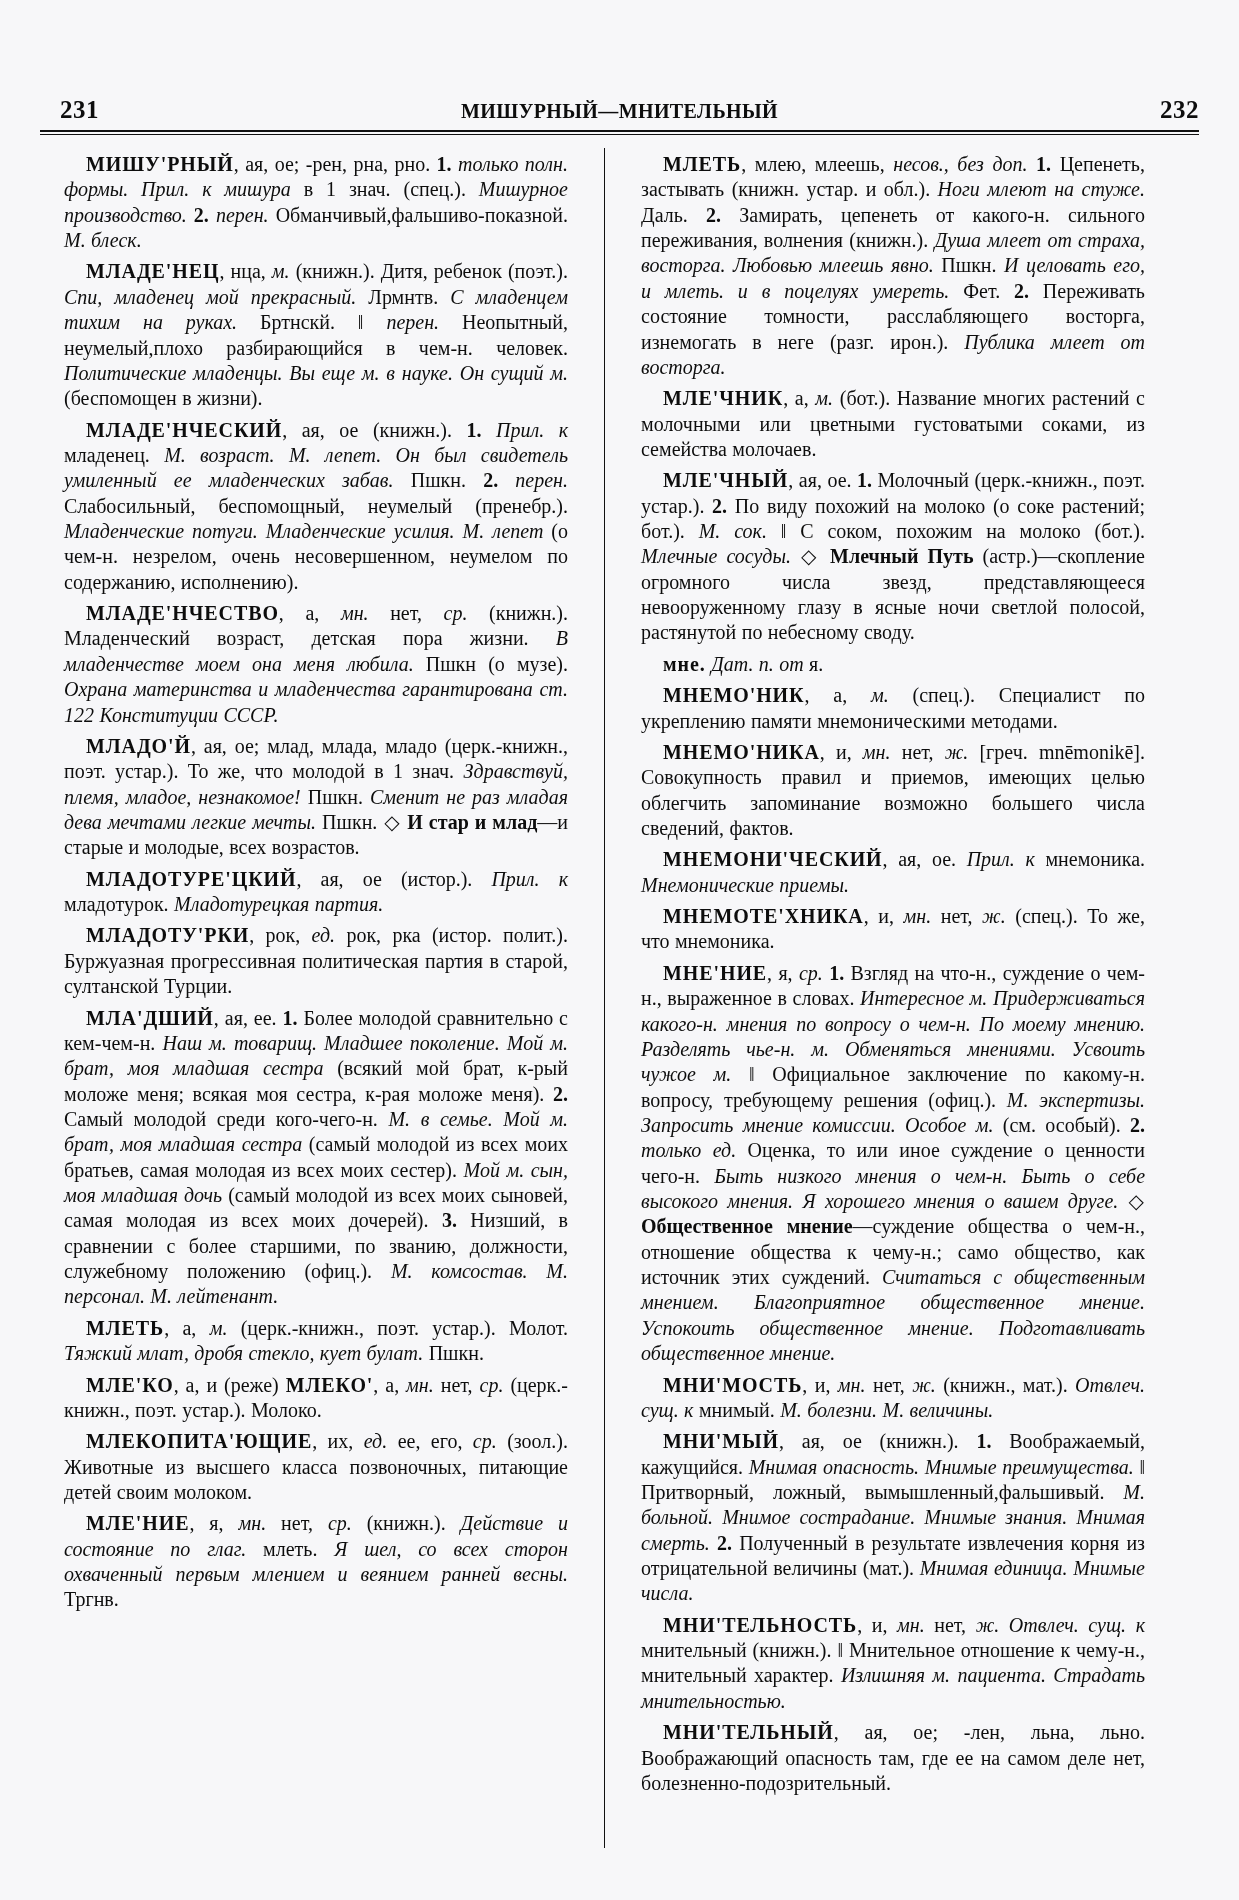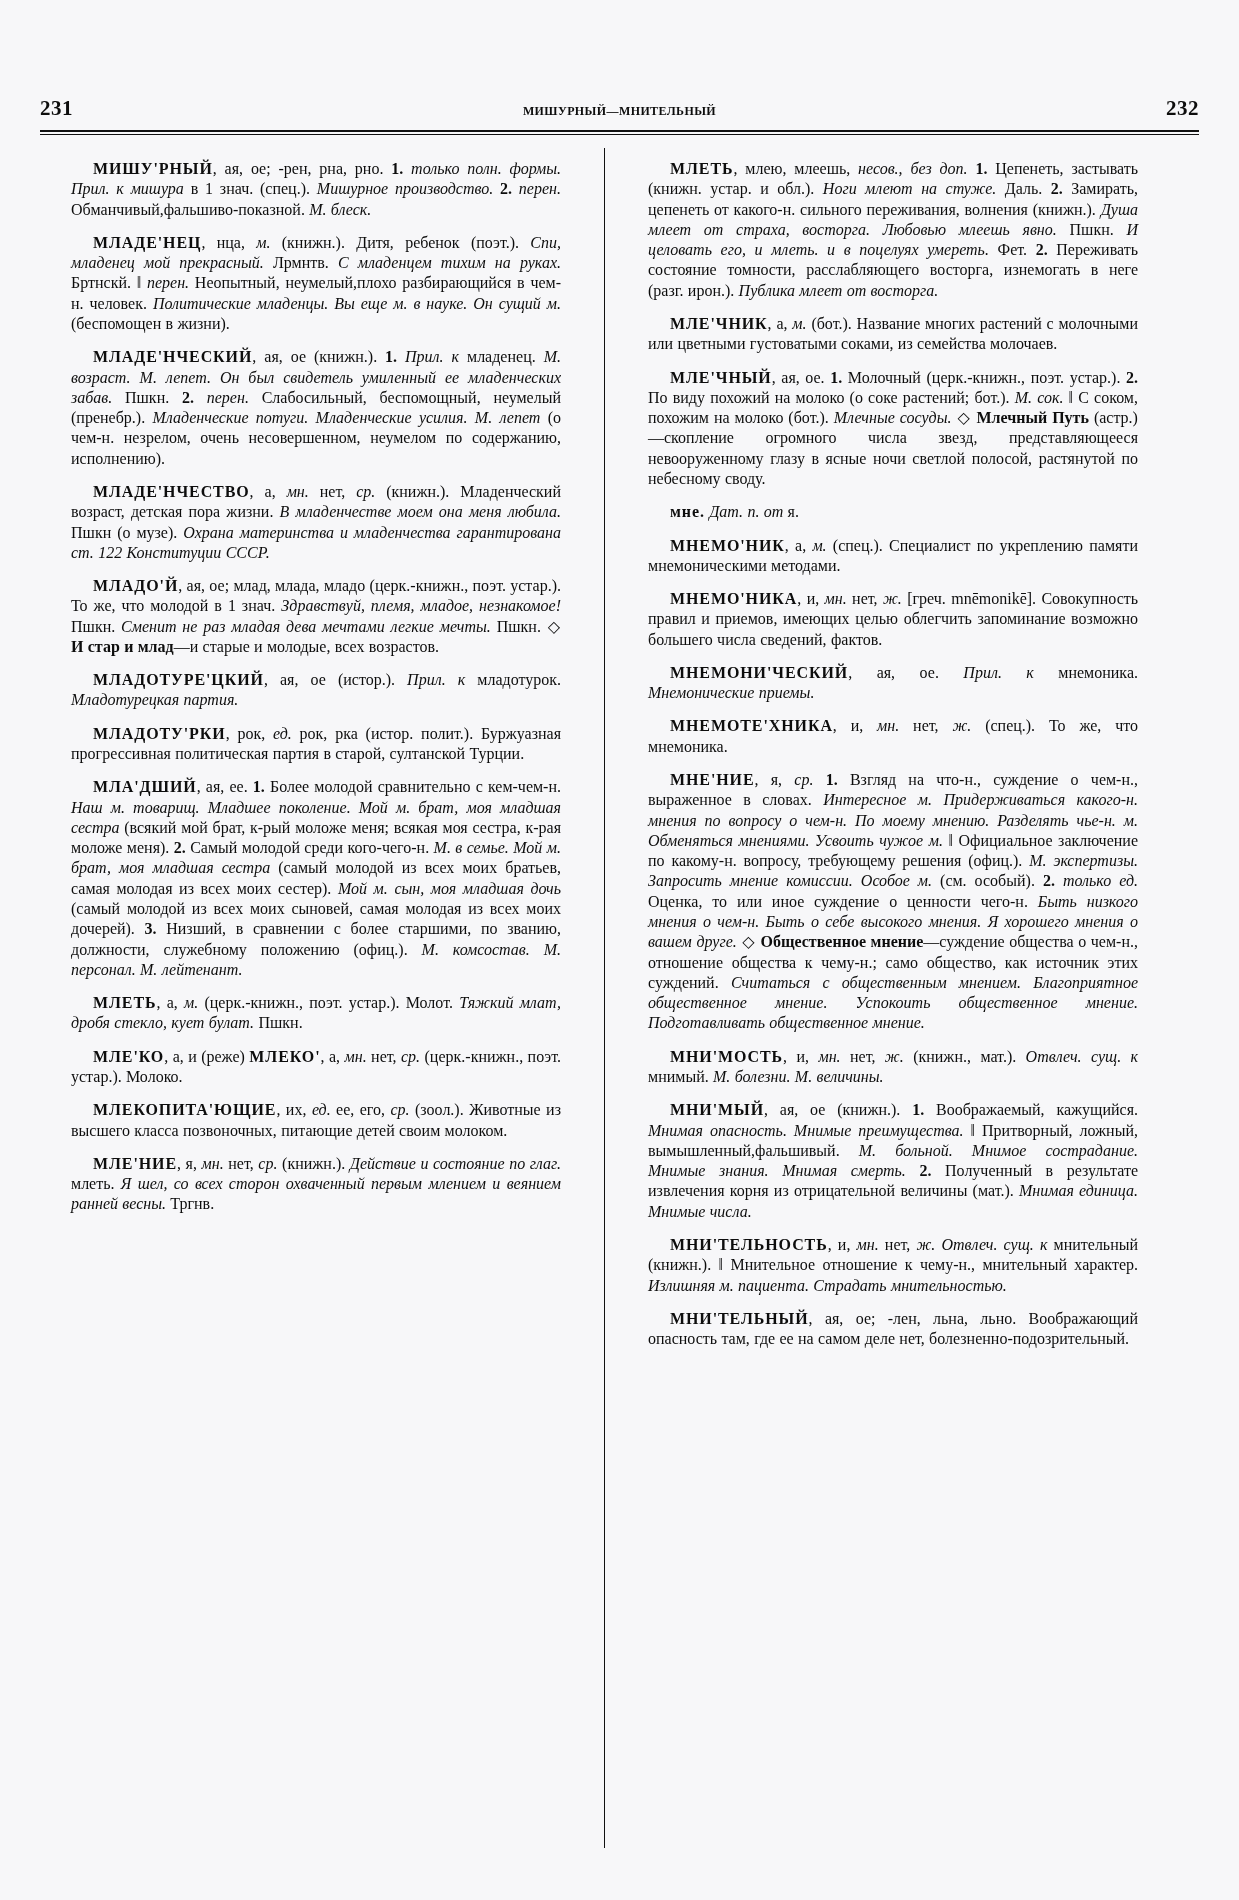--- a/index.html
+++ b/index.html
@@ -32,26 +32,27 @@
     top: 96px;
     left: 40px;
     right: 40px;
     height: 26px;
     display: flex;
     align-items: baseline;
     justify-content: space-between;
     font-weight: bold;
   }
   .folio {
-    font-size: 21px;
+    font-size: 25px;
     letter-spacing: .5px;
     font-family: "Liberation Serif", serif;
+    margin-left: 20px;
   }
   .head-title {
-    font-size: 12px;
+    font-size: 20px;
     letter-spacing: .4px;
     text-transform: uppercase;
     white-space: nowrap;
   }
 
   .rule-wrap {
     position: absolute;
     top: 130px;
     left: 40px;
     right: 40px;
@@ -86,26 +87,26 @@
 
   .gutter {
     width: 0;
     border-left: 1.6px solid #111;
     margin: 2px 0 0 12px;
     align-self: stretch;
     height: 1700px;
   }
 
   .entry {
-    font-size: 16px;
+    font-size: 20px;
     line-height: 1.268;
     text-align: justify;
     text-justify: inter-word;
     text-indent: 22px;
-    margin: 13px;
+    margin: 6px;
     hyphens: manual;
     word-spacing: 0.02em;
   }
 
   
   b.hw {                
     font-weight: bold;
     letter-spacing: 0.9px;
   }
   i.it {                

